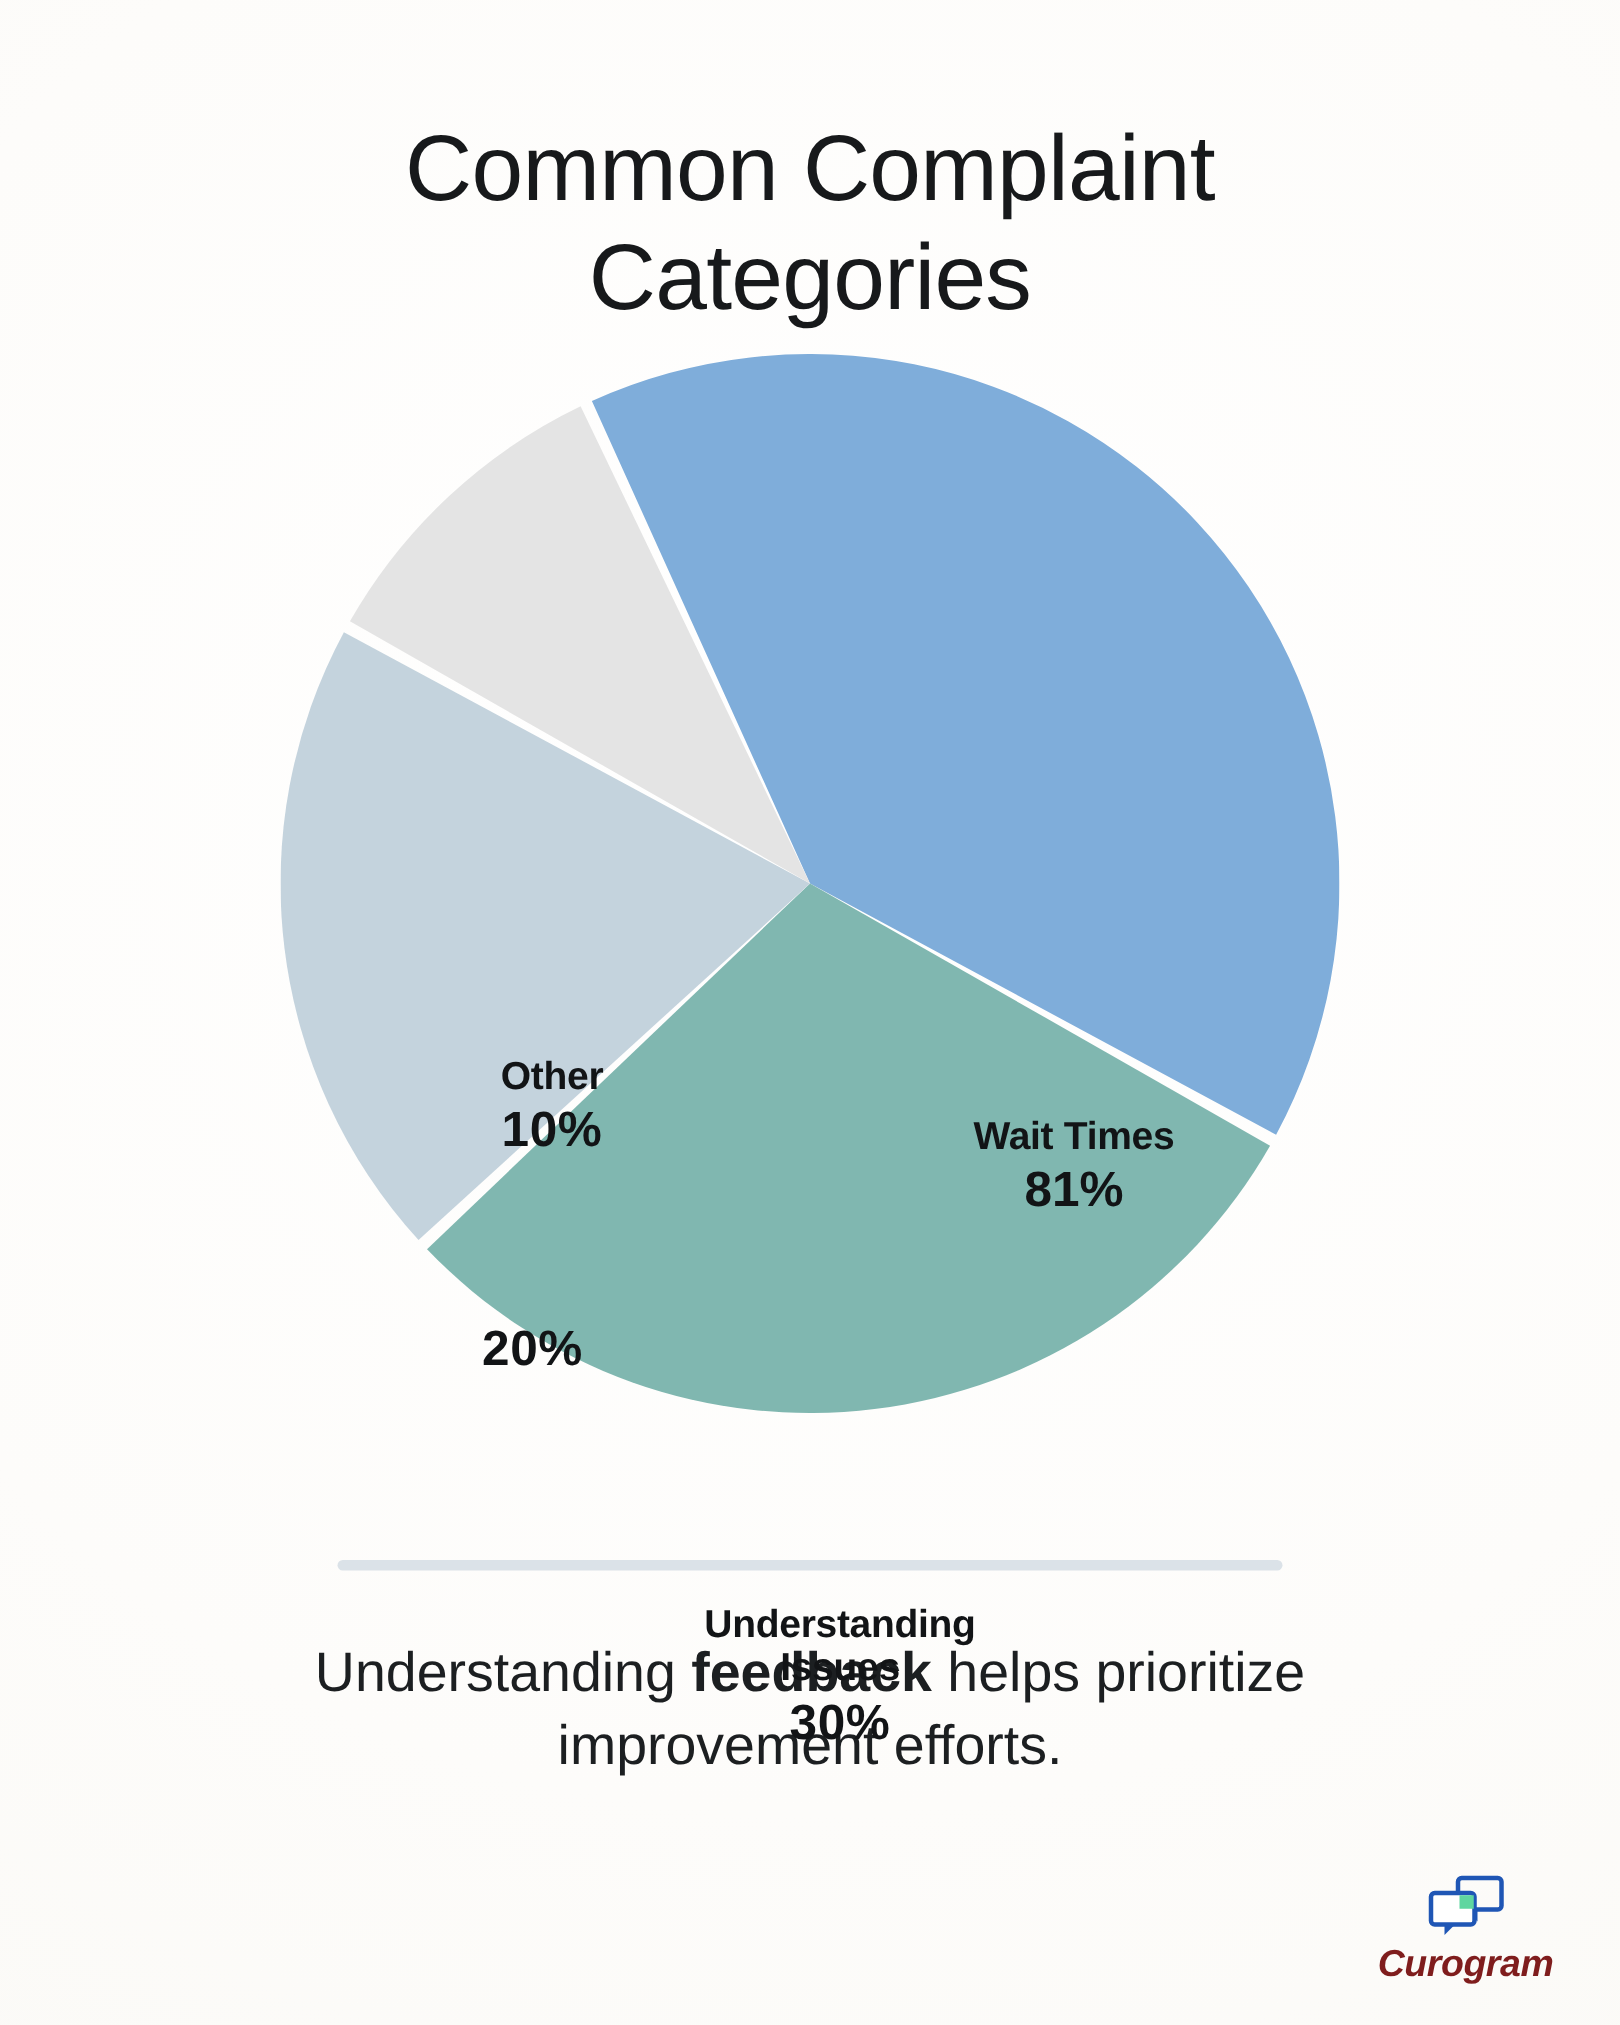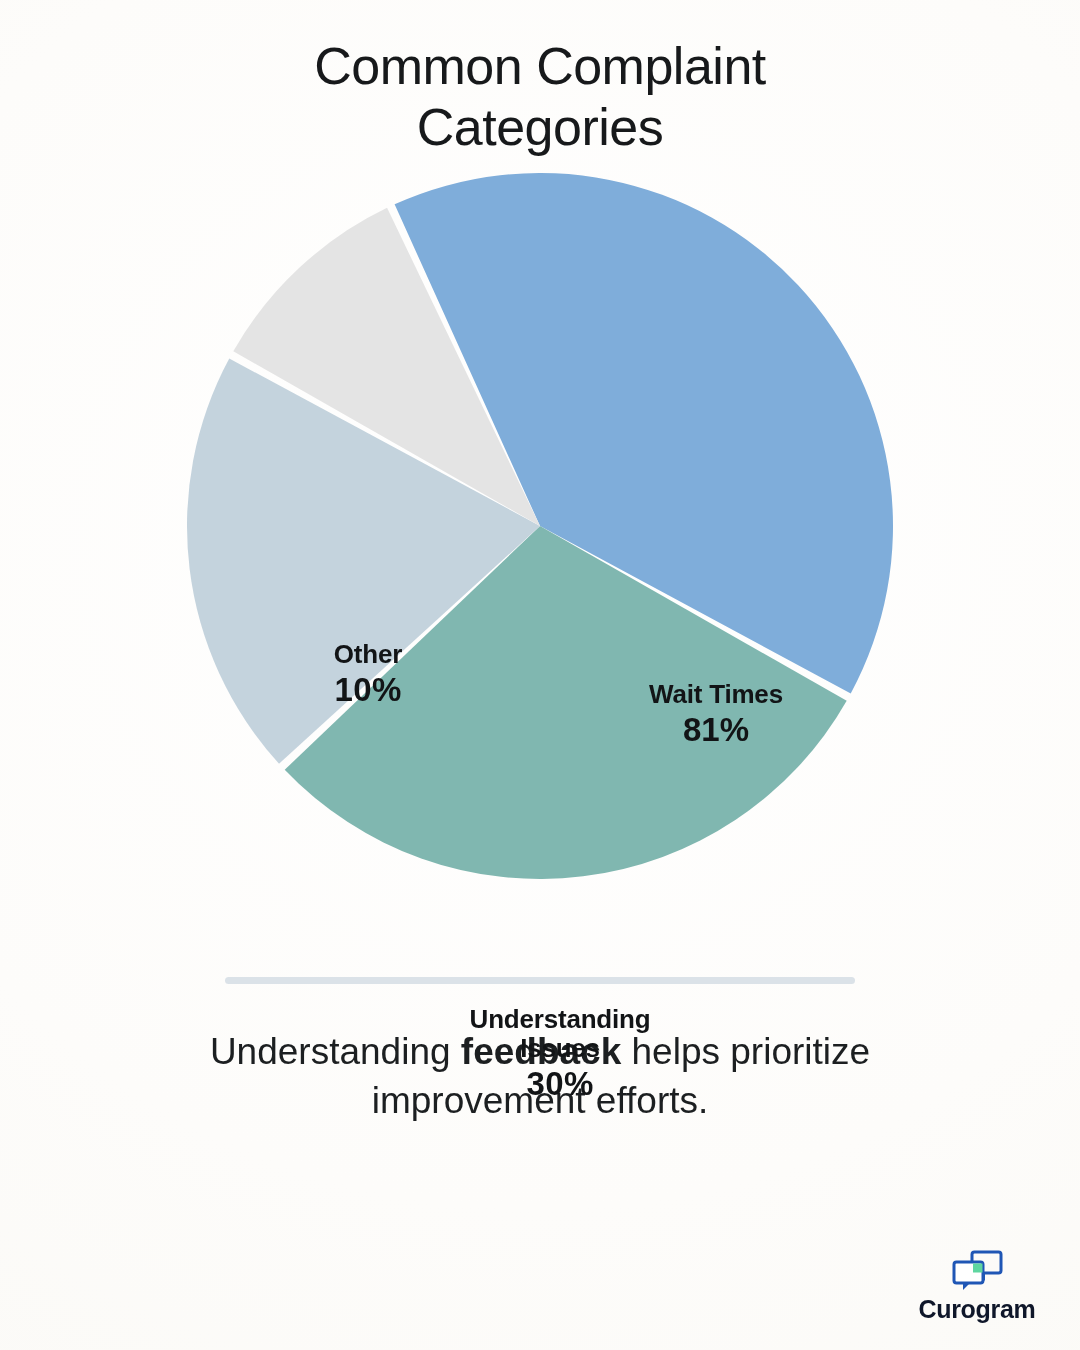--- a/index.html
+++ b/index.html
@@ -29,24 +29,24 @@
     position: absolute;
     inset: 0;
     z-index: 1;
     display: flex;
     flex-direction: column;
     align-items: center;
   }
 
   
   .title {
-    margin-top: 36px;
+    margin-top: 76px;
     width: 760px;
     text-align: center;
-    font-size: 52px;
+    font-size: 62px;
     line-height: 1.18;
     font-weight: 300;
     letter-spacing: -0.5px;
     color: #17191b;
     white-space: pre-line;
   }
 
   
   .chart-area {
     position: relative;
@@ -122,22 +122,23 @@
     width: 130px;
     display: flex;
     flex-direction: column;
     align-items: center;
   }
   .logo-mark { width: 54px; height: 42px; display: block; }
   .logo-text {
     margin-top: 4px;
     font-size: 25px;
     font-weight: 700;
-    color: #0f172a;
+    color: #7f1d1d;
     letter-spacing: -0.3px;
+    font-style: italic;
   }
 </style>
 </head>
 <body>
 
 <div class="page-bg"></div>
 
 <div class="page">
 
   <h1 class="title">Common Complaint
@@ -161,20 +162,21 @@
       <span class="pct">81%</span>
     </div>
 
     <div class="slice-label lbl-comm light-pct">
       <span class="name">Understanding
 Issues</span>
       <span class="pct">30%</span>
     </div>
 
     <div class="slice-label lbl-sched light-pct">
+      <span class="pct">20%</span>
     </div>
 
     <div class="slice-label lbl-other light-pct">
       <span class="name">Other</span>
       <span class="pct">10%</span>
     </div>
 
   </div>
 
   <div class="divider"></div>

